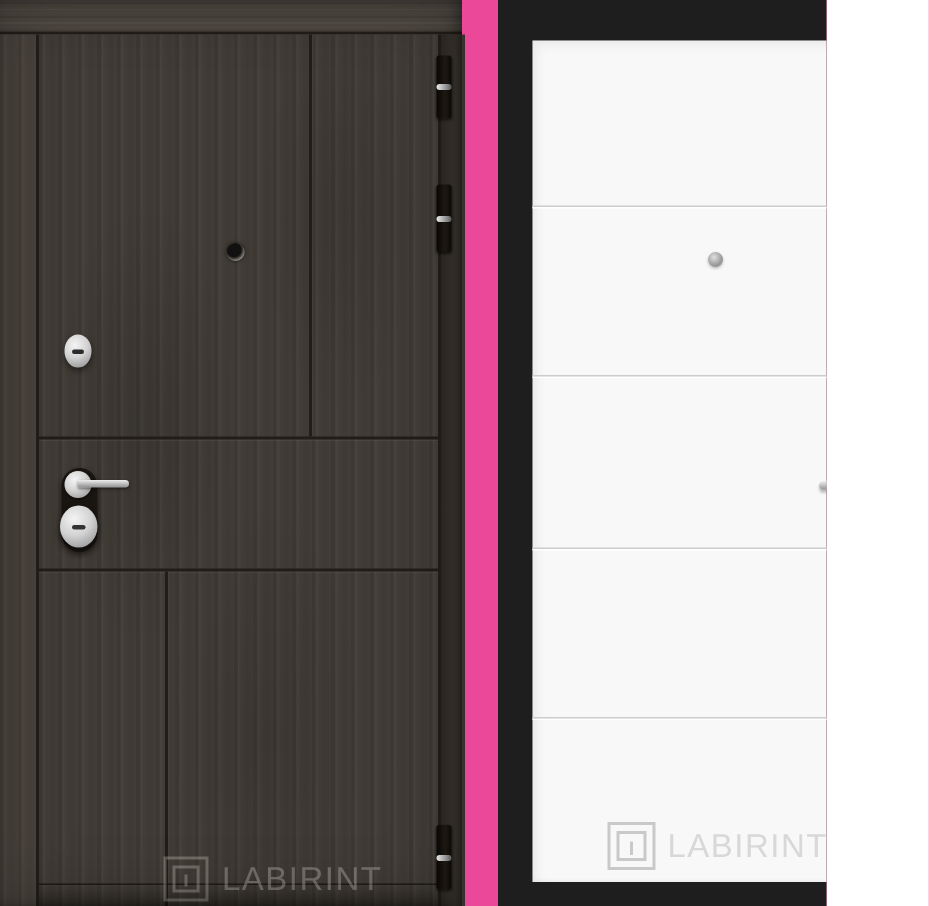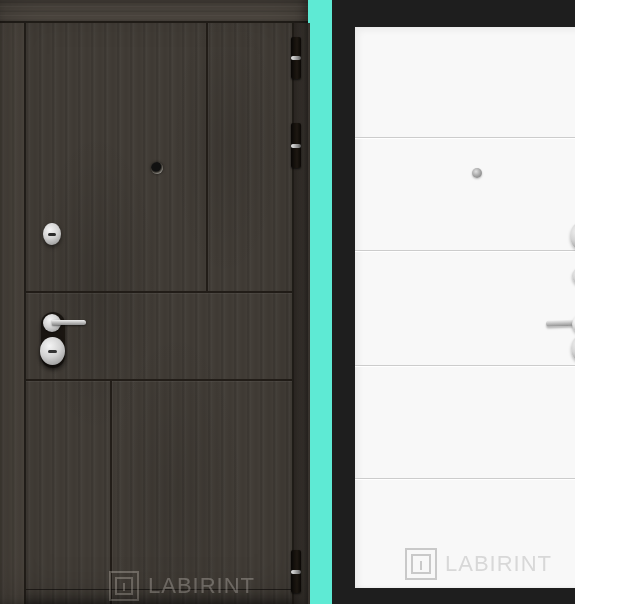--- a/index.html
+++ b/index.html
@@ -1,17 +1,17 @@
 <!DOCTYPE html>
 <html><head>
 <meta charset="utf-8">
 <style>
   html,body{margin:0;padding:0;background:#ffffff;}
-  .stage{position:relative;width:551px;height:604px;background:#5eead4;overflow:hidden;
-         font-family:"Liberation Sans",sans-serif;padding-left:24px;}
+  .stage{position:relative;width:551px;height:604px;background:#ec4899;overflow:hidden;
+         font-family:"Liberation Sans",sans-serif;}
 
   
   .door-left{position:absolute;left:0;top:0;width:308px;height:604px;background:#45403a;}
   .wood-v{background-color:#46413b;background-image:
       repeating-linear-gradient(90deg, rgba(0,0,0,0.08) 0px, rgba(0,0,0,0.08) 2px,
         rgba(255,255,255,0.03) 3px, rgba(0,0,0,0) 5px, rgba(0,0,0,0.05) 8px, rgba(0,0,0,0) 12px);}
   .ld-top-rail{position:absolute;left:0;top:0;width:308px;height:21px;background-color:#4e4841;
       background-image:repeating-linear-gradient(0deg, rgba(0,0,0,0.10) 0 1px, rgba(0,0,0,0) 2px 5px,
         rgba(255,255,255,0.04) 5px 6px, rgba(0,0,0,0) 6px 9px);
       border-bottom:2px solid #221e19;}

